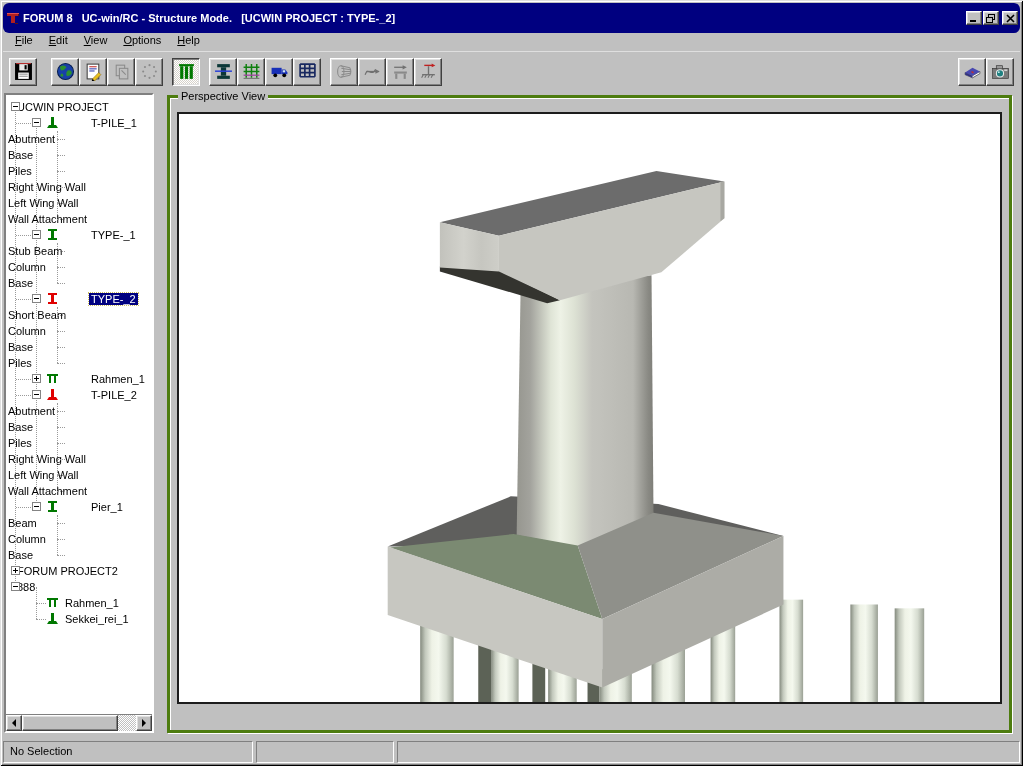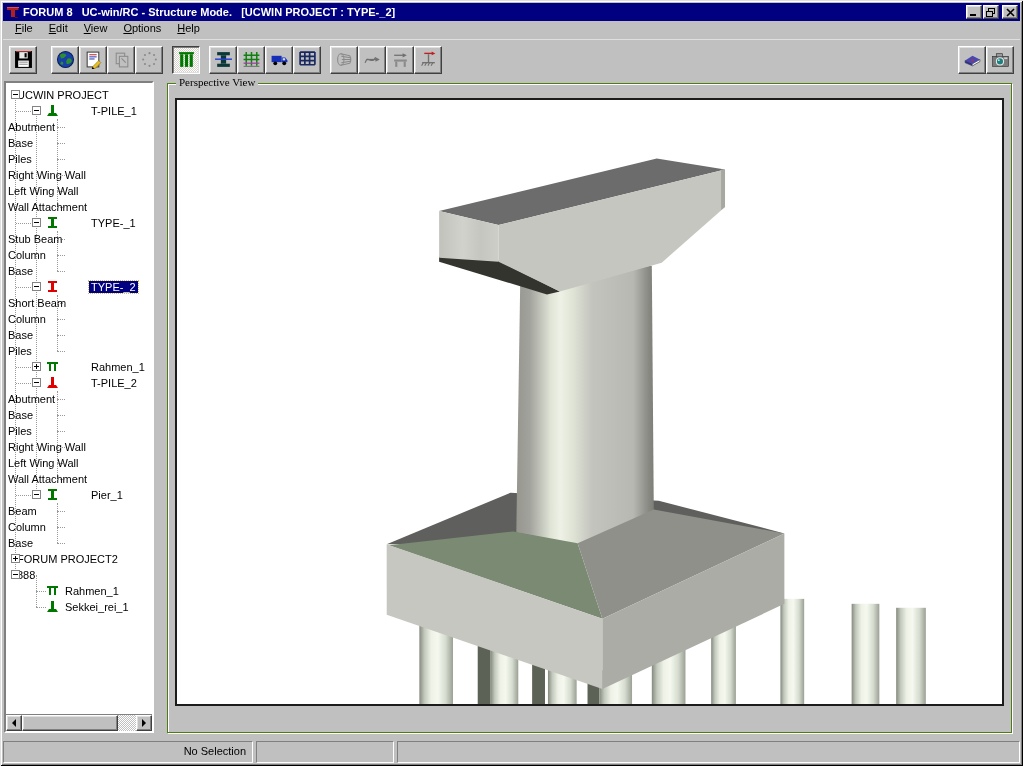--- a/index.html
+++ b/index.html
@@ -2,21 +2,21 @@
 <html><head>
 <meta charset="utf-8">
 <style>
   html,body{margin:0;padding:0;background:#555;}
   *{box-sizing:border-box;}
   .win{position:relative;width:1023px;height:766px;background:#c0c0c0;
        font-family:"Liberation Sans","DejaVu Sans",sans-serif;font-size:11px;color:#000;
        box-shadow:inset 1px 1px 0 #dfdfdf,inset -1px -1px 0 #000,inset 2px 2px 0 #fff,inset -2px -2px 0 #808080;
        display:flex;flex-direction:column;padding:3px;}
   
-  .titlebar{height:18px;background:#000080;display:flex;align-items:center;padding:0 2px;flex:0 0 auto;}
+  .titlebar{height:30px;background:#000080;display:flex;align-items:center;padding:0 2px;flex:0 0 auto;border-radius:6px;}
   .appicon{width:14px;height:14px;margin:0 3px 0 1px;flex:0 0 auto;}
   .title-text{color:#fff;font-weight:bold;white-space:pre;flex:1 1 auto;overflow:hidden;}
   .winbtn{width:16px;height:14px;background:#c0c0c0;border:1px solid;border-color:#fff #404040 #404040 #fff;
           box-shadow:inset -1px -1px 0 #808080,inset 1px 1px 0 #dfdfdf;display:flex;align-items:center;justify-content:center;padding:0;margin-left:1px;}
   .winbtn.close{margin-left:3px;}
   
   .menubar{height:18px;display:flex;align-items:flex-start;padding-left:4px;flex:0 0 auto;}
   .menuitem{padding:1px 8px;cursor:default;}
   .menuitem .accel{text-decoration:underline;}
   
@@ -51,26 +51,26 @@
   
   .hscroll{flex:0 0 16px;display:flex;background:repeating-conic-gradient(#fff 0% 25%,#c0c0c0 25% 50%) 0 0/2px 2px;border-top:1px solid #808080;}
   .sbtn{width:16px;height:16px;flex:0 0 auto;background:#c0c0c0;border:1px solid;border-color:#fff #404040 #404040 #fff;
         box-shadow:inset -1px -1px 0 #808080,inset 1px 1px 0 #dfdfdf;display:flex;align-items:center;justify-content:center;padding:0;}
   .tri-l{width:0;height:0;border:4px solid transparent;border-right:4px solid #000;margin-left:-4px;}
   .tri-r{width:0;height:0;border:4px solid transparent;border-left:4px solid #000;margin-right:-4px;}
   .thumb{width:96px;height:16px;background:#c0c0c0;border:1px solid;border-color:#fff #404040 #404040 #fff;
          box-shadow:inset -1px -1px 0 #808080,inset 1px 1px 0 #dfdfdf;}
   
   .viewwrap{flex:1 1 auto;padding:2px 8px 0 13px;min-width:0;}
-  .groupbox{position:relative;width:100%;height:100%;border:1px solid #4d7c0f;box-shadow:1px 1px 0 #fff,inset 1px 1px 0 #fff;font-family:Liberation Serif, serif;}
+  .groupbox{position:relative;width:100%;height:100%;border:3px solid #4d7c0f;box-shadow:1px 1px 0 #fff,inset 1px 1px 0 #fff;}
   .grouplabel{position:absolute;top:-8px;left:8px;background:#c0c0c0;padding:0 3px;}
   .viewport{position:absolute;left:7px;right:7px;top:14px;bottom:26px;background:#fff;border:2px solid #1c1c1c;}
   .viewport svg{position:absolute;left:0;top:0;width:100%;height:100%;}
   
-  .statusbar{flex:0 0 22px;display:flex;align-items:stretch;margin-top:8px;gap:3px;text-align:right;}
+  .statusbar{flex:0 0 22px;display:flex;align-items:stretch;margin-top:8px;gap:3px;}
   .spanel{border:1px solid;border-color:#808080 #fff #fff #808080;padding:2px 6px;line-height:15px;}
   .spanel.p1{width:250px;flex:0 0 auto;}
   .spanel.p2{width:138px;flex:0 0 auto;}
   .spanel.p3{flex:1 1 auto;}
 </style>
 </head>
 <body>
 
 <div class="win">
 

